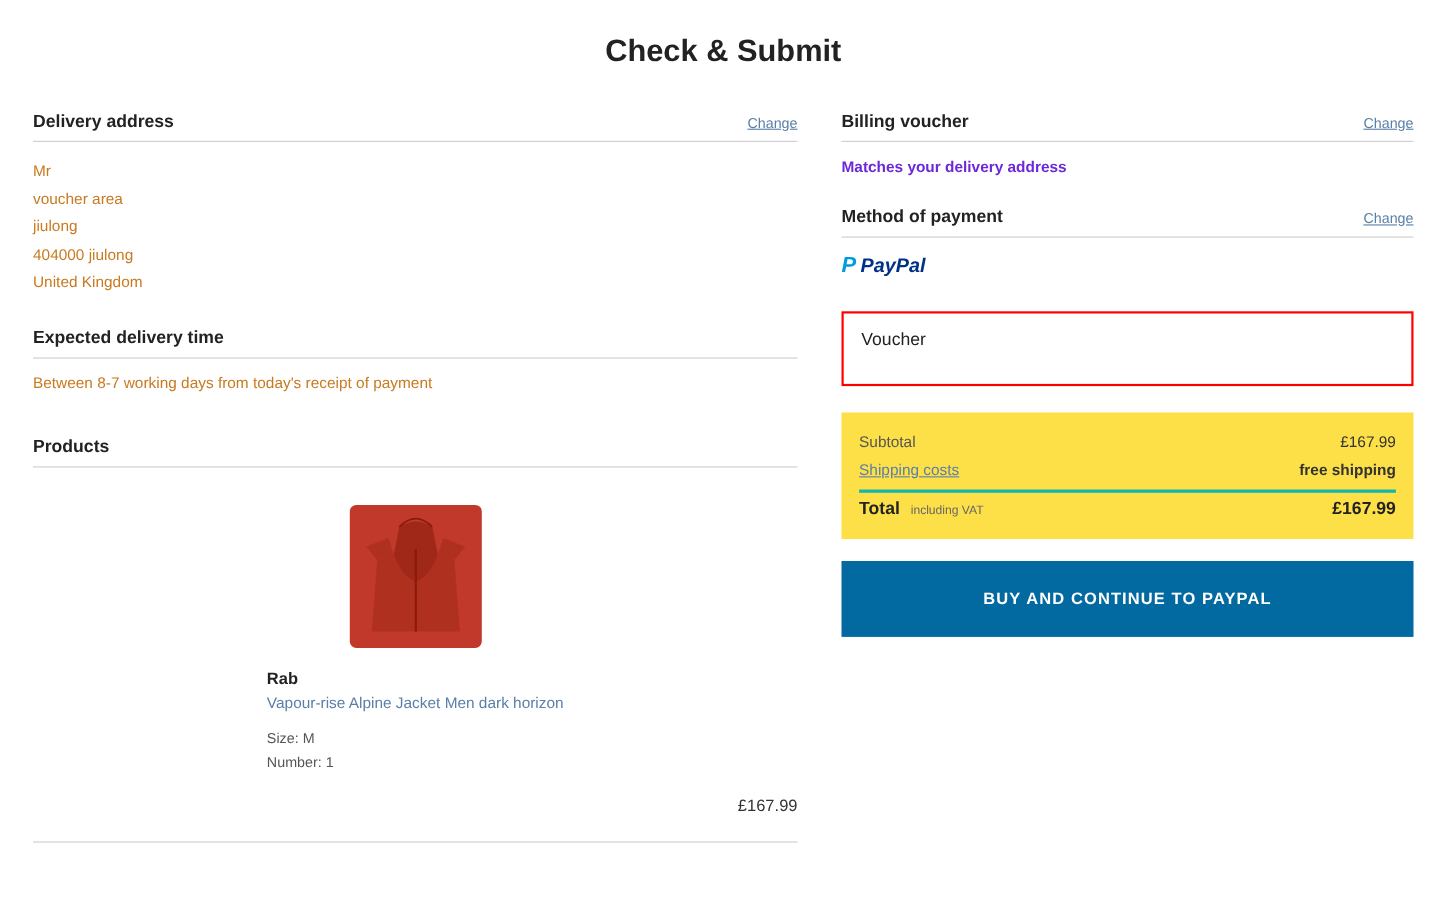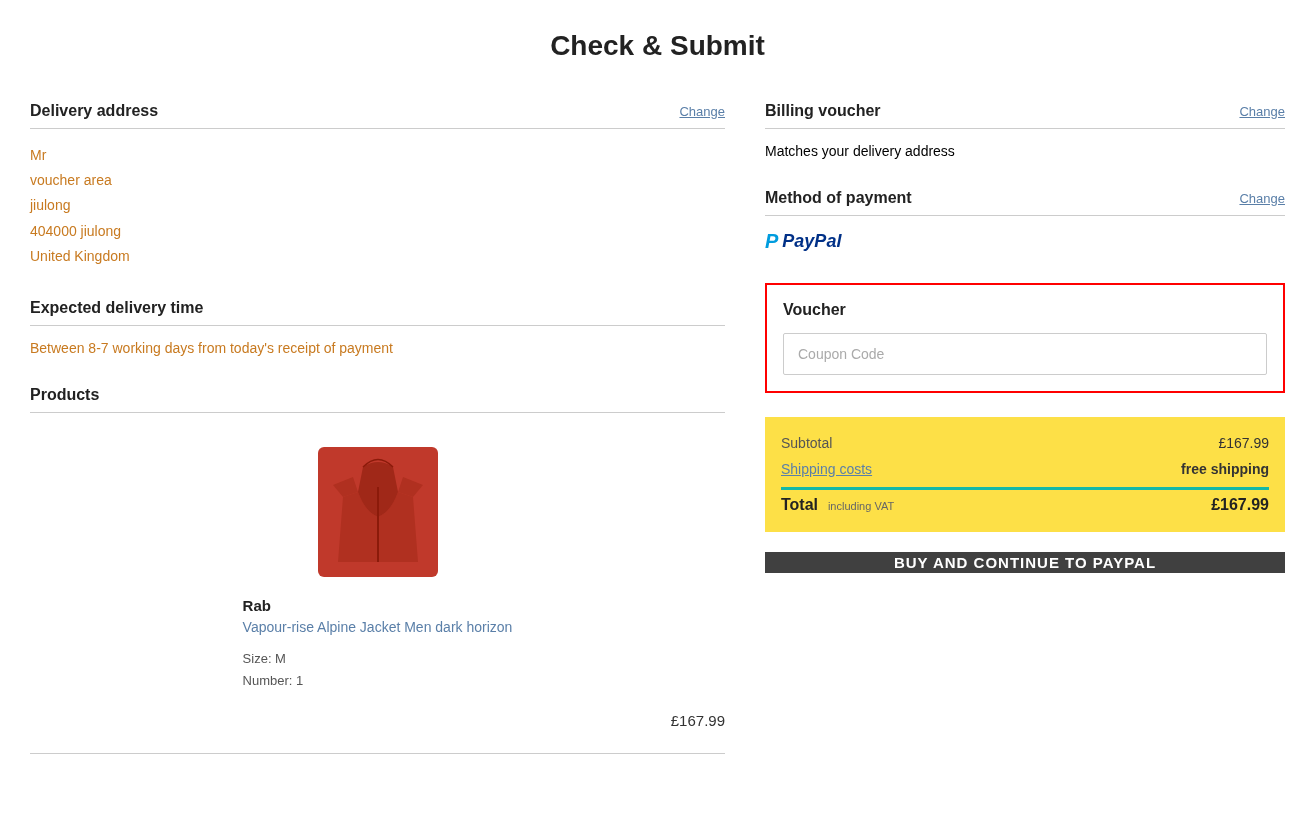--- a/index.html
+++ b/index.html
@@ -57,21 +57,21 @@
       color: #c87a20;
       line-height: 1.8;
       font-size: 14px;
     }
 
     .delivery-section {
       margin-bottom: 30px;
     }
 
     .expected-section {
-      margin-bottom: 30px;
+      margin-bottom: 42px;
     }
 
     .expected-text {
       color: #c87a20;
       font-size: 14px;
       margin-top: 4px;
     }
 
     .products-section {
       margin-bottom: 20px;
@@ -135,23 +135,24 @@
       align-self: flex-end;
       margin-bottom: 4px;
     }
 
     
     .billing-section {
       margin-bottom: 30px;
     }
 
     .billing-match {
-      color: #000000;
+      color: #6d28d9;
       font-size: 14px;
       margin-top: 4px;
+      font-weight: bold;
     }
 
     .payment-section {
       margin-bottom: 30px;
     }
 
     .paypal-logo {
       display: flex;
       align-items: center;
       gap: 4px;
@@ -173,21 +174,21 @@
     }
 
     .voucher-section {
       border: 2px solid red;
       padding: 16px;
       margin-bottom: 24px;
     }
 
     .voucher-title {
       font-size: 16px;
-      font-weight: bold;
+      font-weight: normal;
       color: #222;
       margin-bottom: 14px;
     }
 
     .coupon-input {
       width: 100%;
       border: 1px solid #ccc;
       padding: 12px 14px;
       font-size: 14px;
       color: #aaa;
@@ -260,24 +261,24 @@
     }
 
     .total-value {
       font-weight: bold;
       font-size: 16px;
       color: #222;
     }
 
     .buy-button {
       width: 100%;
-      background: #404040;
+      background: #0369a1;
       color: white;
       border: none;
-      padding: 2px;
+      padding: 26px;
       font-size: 15px;
       font-weight: bold;
       letter-spacing: 1px;
       cursor: pointer;
       text-transform: uppercase;
       margin-top: 10px;
     }
   </style>
 </head>
 <body>
@@ -363,21 +364,20 @@
       </div>
       <div class="paypal-logo">
         <span class="paypal-p">P</span>
         <span class="paypal-text">PayPal</span>
       </div>
     </div>
 
     
     <div class="voucher-section">
       <div class="voucher-title">Voucher</div>
-      <input type="text" class="coupon-input" placeholder="Coupon Code" style="">
     </div>
 
     
     <div class="summary-section">
       <div class="summary-row">
         <span class="summary-label">Subtotal</span>
         <span class="summary-value">£167.99</span>
       </div>
       <div class="summary-row">
         <a class="shipping-link">Shipping costs</a>

